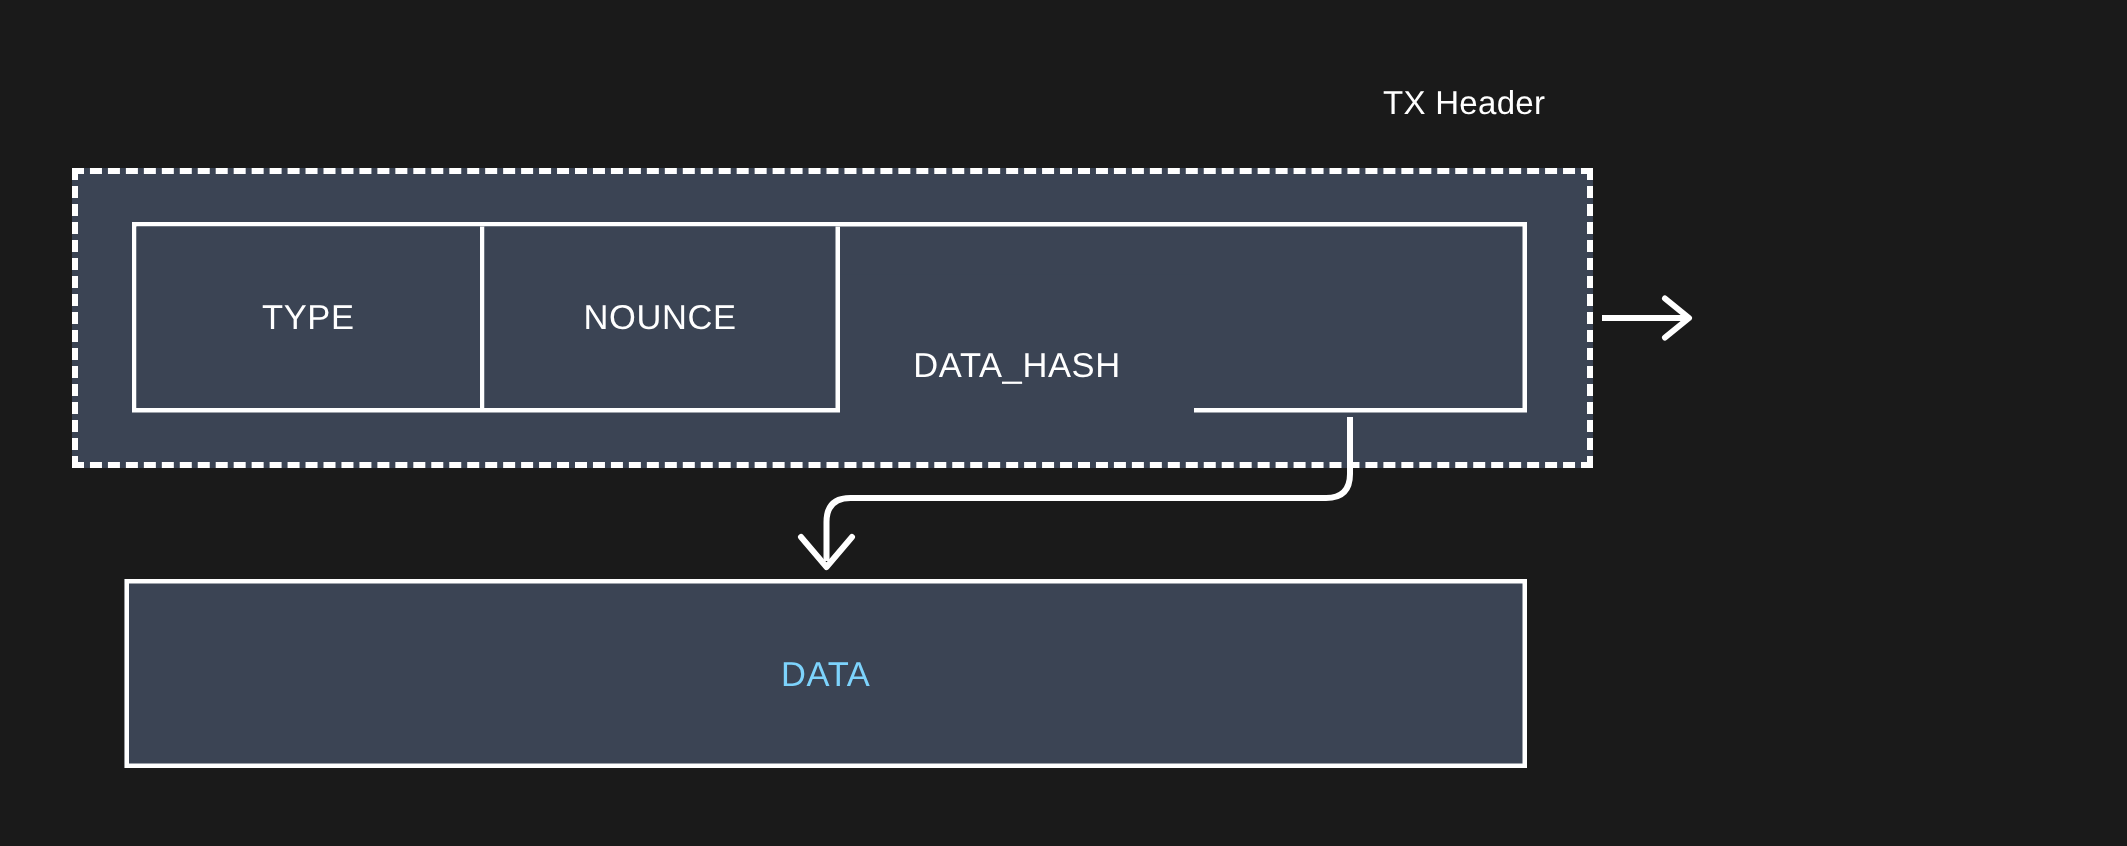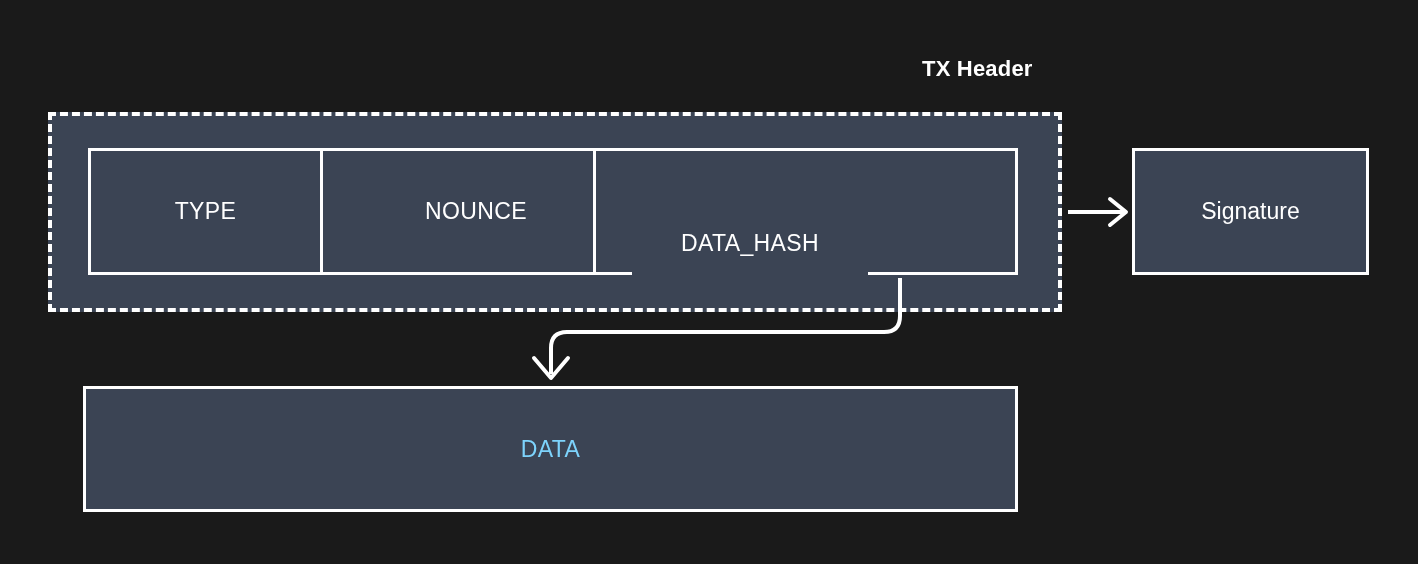--- a/index.html
+++ b/index.html
@@ -19,21 +19,21 @@
     height: 564px;
     background: #1a1a1a;
   }
 
   
   .tx-header-label {
     position: absolute;
     left: 922px;
     top: 56px;
     font-size: 22px;
-    font-weight: bold;
+    font-weight: normal;
     color: #ffffff;
     letter-spacing: 0.2px;
     white-space: nowrap;
   }
 
   
   .tx-header-group {
     position: absolute;
     left: 48px;
     top: 112px;
@@ -48,21 +48,20 @@
   .field-row {
     position: absolute;
     left: 88px;
     top: 148px;
     width: 930px;
     height: 127px;
     box-sizing: border-box;
     display: flex;
     border: 3px solid #ffffff;
     background: #3b4454;
-    gap: 36px;
   }
   .field-cell {
     box-sizing: border-box;
     display: flex;
     align-items: center;
     justify-content: center;
     color: #ffffff;
     font-size: 23px;
     letter-spacing: 0.4px;
     background: #3b4454;
@@ -128,21 +127,20 @@
   <div class="tx-header-label">TX Header</div>
 
   <div class="tx-header-group"></div>
 
   <div class="field-row">
     <div class="field-cell cell-type">TYPE</div>
     <div class="field-cell cell-nounce">NOUNCE</div>
     <div class="field-cell cell-datahash">DATA_HASH</div>
   </div>
 
-  <div class="signature-box">Signature</div>
 
   <div class="data-box">DATA</div>
 
   <svg class="connector-layer" viewBox="0 0 1418 564">
 
     <g>
       <line x1="1068" y1="212" x2="1124" y2="212" stroke="#ffffff" stroke-width="4" stroke-linecap="butt"></line>
       <polyline points="1110,199 1126,212 1110,225" fill="none" stroke="#ffffff" stroke-width="4" stroke-linecap="round" stroke-linejoin="round"></polyline>
     </g>
 

